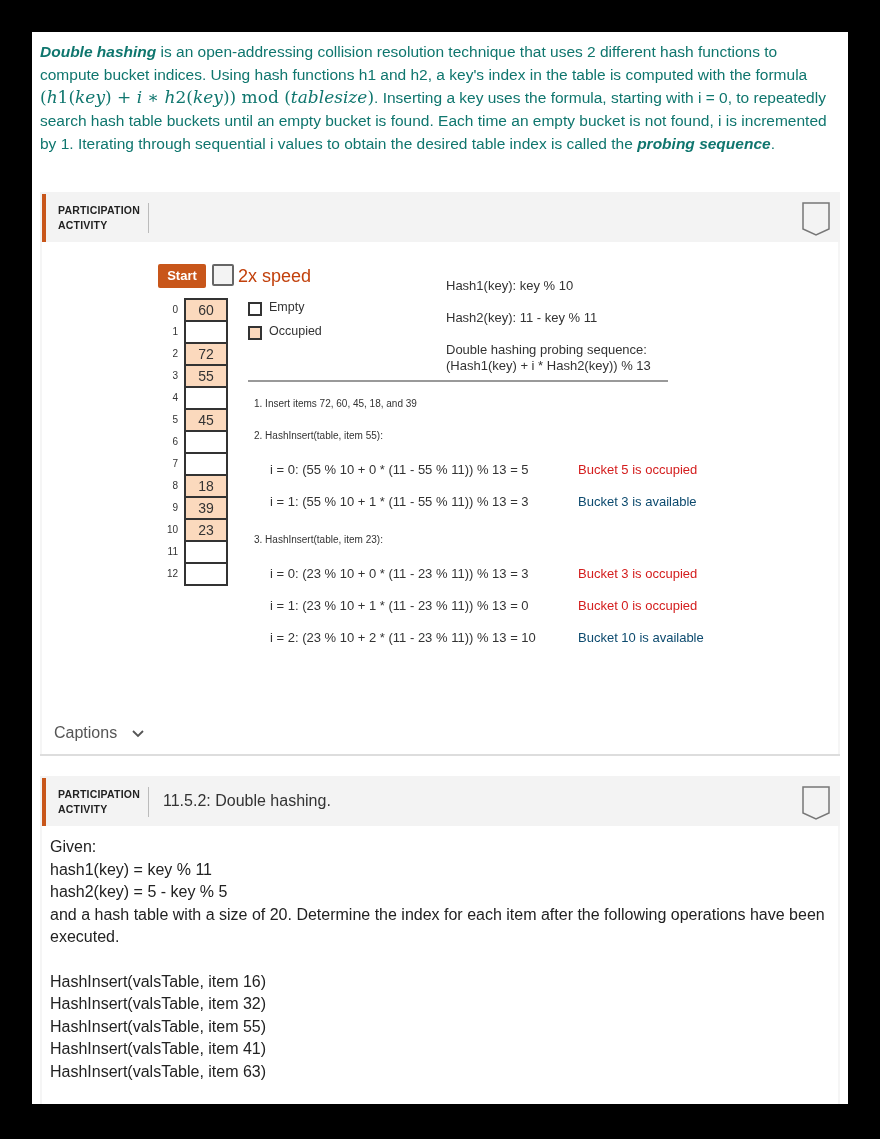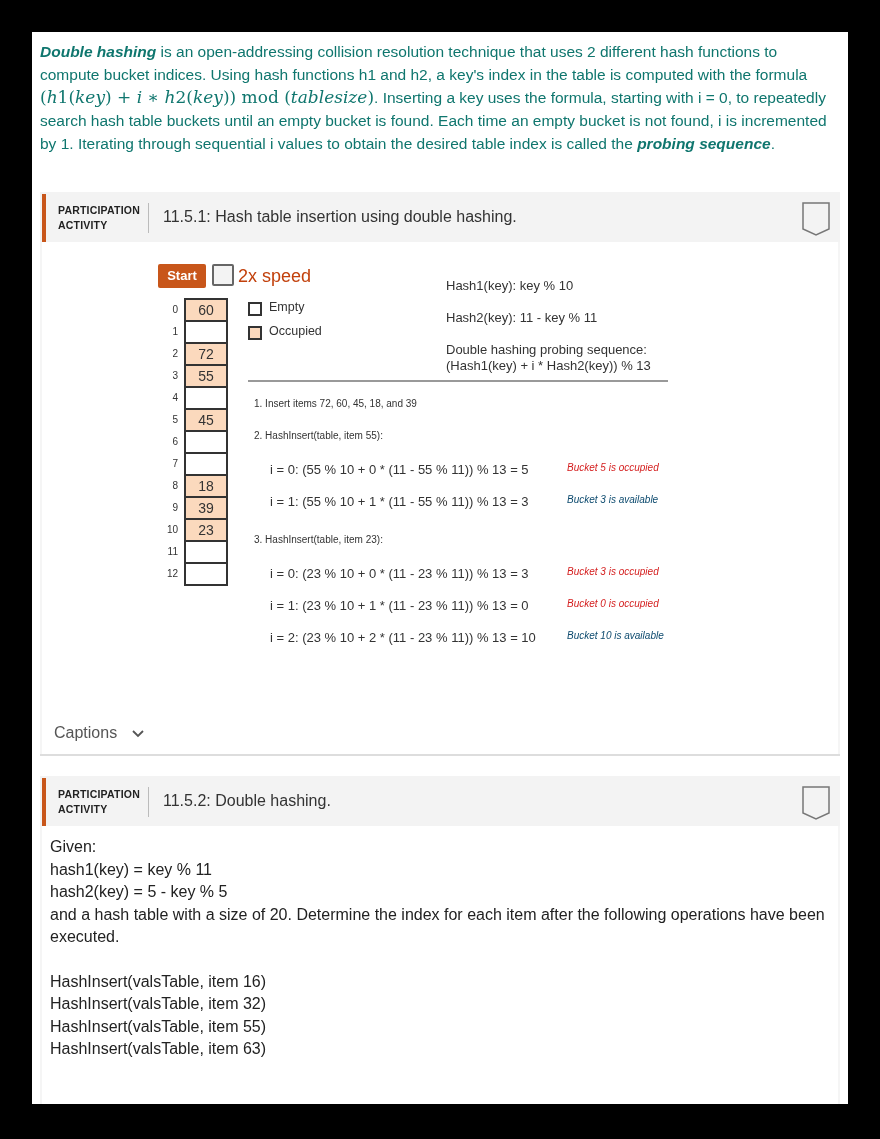--- a/index.html
+++ b/index.html
@@ -69,21 +69,21 @@
   .cell.occ { background: #fbd9bd; }
 
   .legend-box { position: absolute; left: 206px; width: 10px; height: 10px; border: 2px solid #333; }
   .legend-label { position: absolute; left: 227px; font-size: 12.5px; color: #333; }
 
   .info { position: absolute; font-size: 13px; color: #333; line-height: 16px; }
   .hr { position: absolute; left: 206px; top: 138px; width: 420px; height: 2px; background: #999; }
 
   .step { position: absolute; left: 212px; font-size: 10px; color: #333; }
   .calc { position: absolute; left: 228px; font-size: 13px; color: #333; }
-  .res { position: absolute; left: 525px; font-size: 10px; font-style: italic; }
+  .res { position: absolute; left: 536px; font-size: 13px; }
   .red { color: #d41d1d; }
   .green { color: #0c4a6e; }
 
   .captions {
     position: absolute; left: 12px; font-size: 16px; color: #555;
   }
   .chev { display: inline-block; margin-left: 10px; width: 12px; height: 10px; vertical-align: middle; }
 
   .q-text { font-size: 16px; line-height: 22.5px; color: #222; padding: 10px 0 0 8px; }
 </style>
@@ -97,21 +97,20 @@
   </div>
 
   <div class="activity" style="top:160px;">
     <div class="act-header">
       <div class="act-bar"></div>
       <div class="act-label">
         <div>PARTICIPATION</div>
         <div>ACTIVITY</div>
       </div>
       <div class="act-divider"></div>
-      <div class="act-title">11.5.1: Hash table insertion using double hashing.</div>
       <svg class="bookmark" viewBox="0 0 28 34">
         <path d="M1 1 H27 V27 L14 33 L1 27 Z" fill="none" stroke="#777" stroke-width="1.5"></path>
       </svg>
     </div>
     <div class="act-body" style="height:512px;">
       <div class="start-btn">Start</div>
       <div class="speed-box"></div>
       <div class="speed-label">2x speed</div>
 
       <div id="hash-table">
@@ -194,17 +193,18 @@
     <div class="act-body" style="height:278px;">
       <div class="q-text">
         <div>Given:</div>
         <div>hash1(key) = key % 11</div>
         <div>hash2(key) = 5 - key % 5</div>
         <div>and a hash table with a size of 20. Determine the index for each item after the following operations have been executed.</div>
         <div style="height:22px;"></div>
         <div>HashInsert(valsTable, item 16)</div>
         <div>HashInsert(valsTable, item 32)</div>
         <div>HashInsert(valsTable, item 55)</div>
+        <div>HashInsert(valsTable, item 41)</div>
         <div>HashInsert(valsTable, item 63)</div>
       </div>
     </div>
   </div>
 </div>
 
 </body></html>

